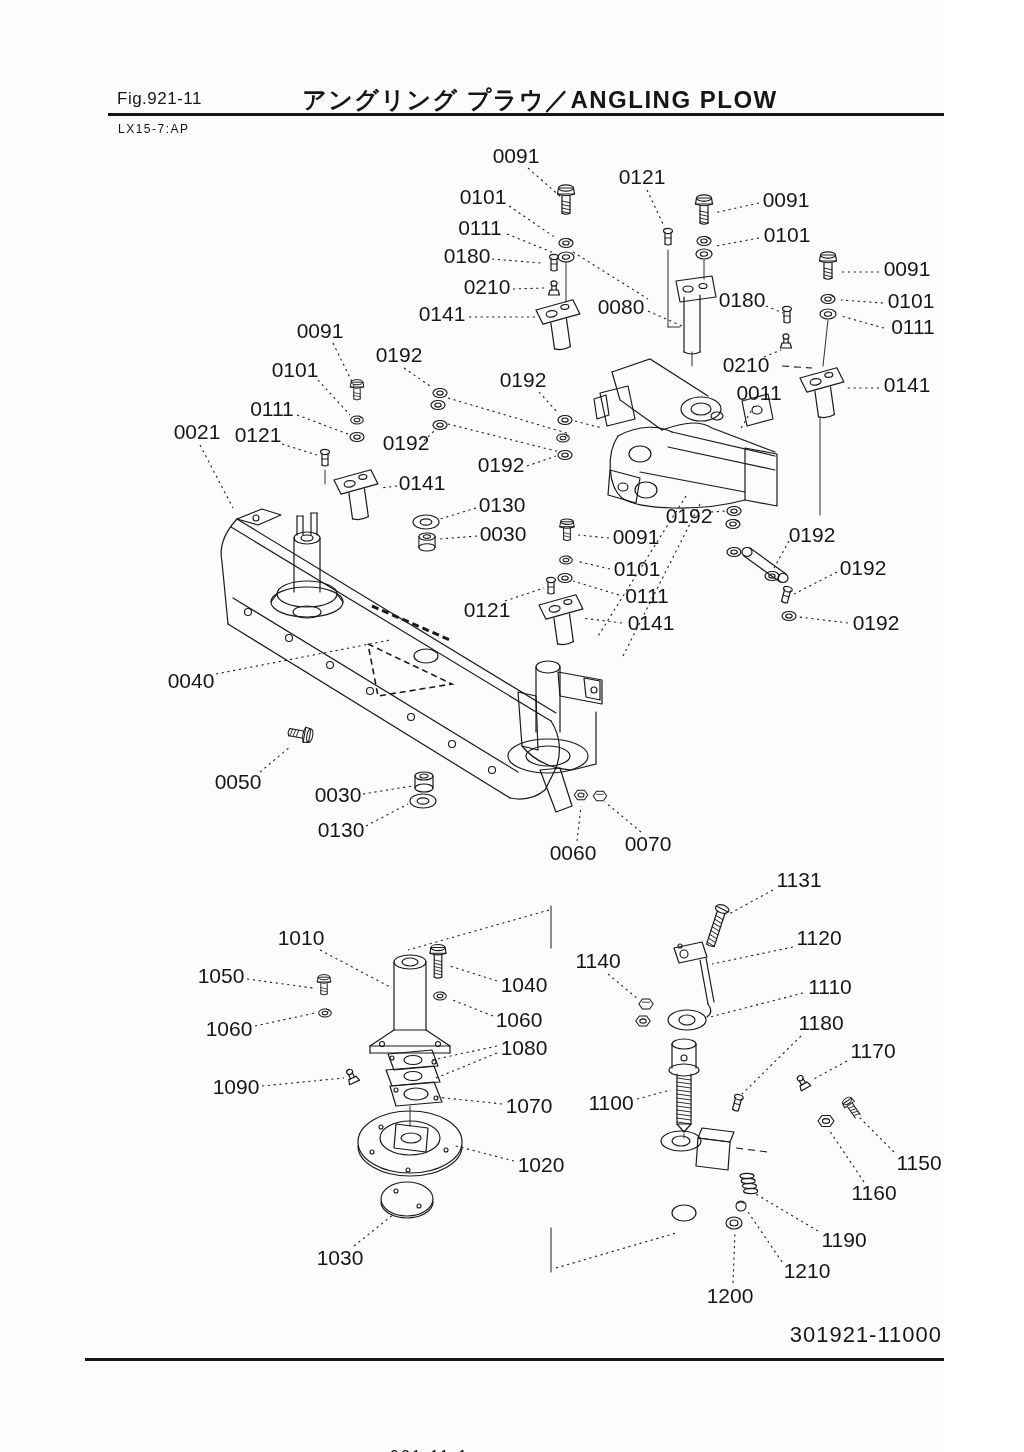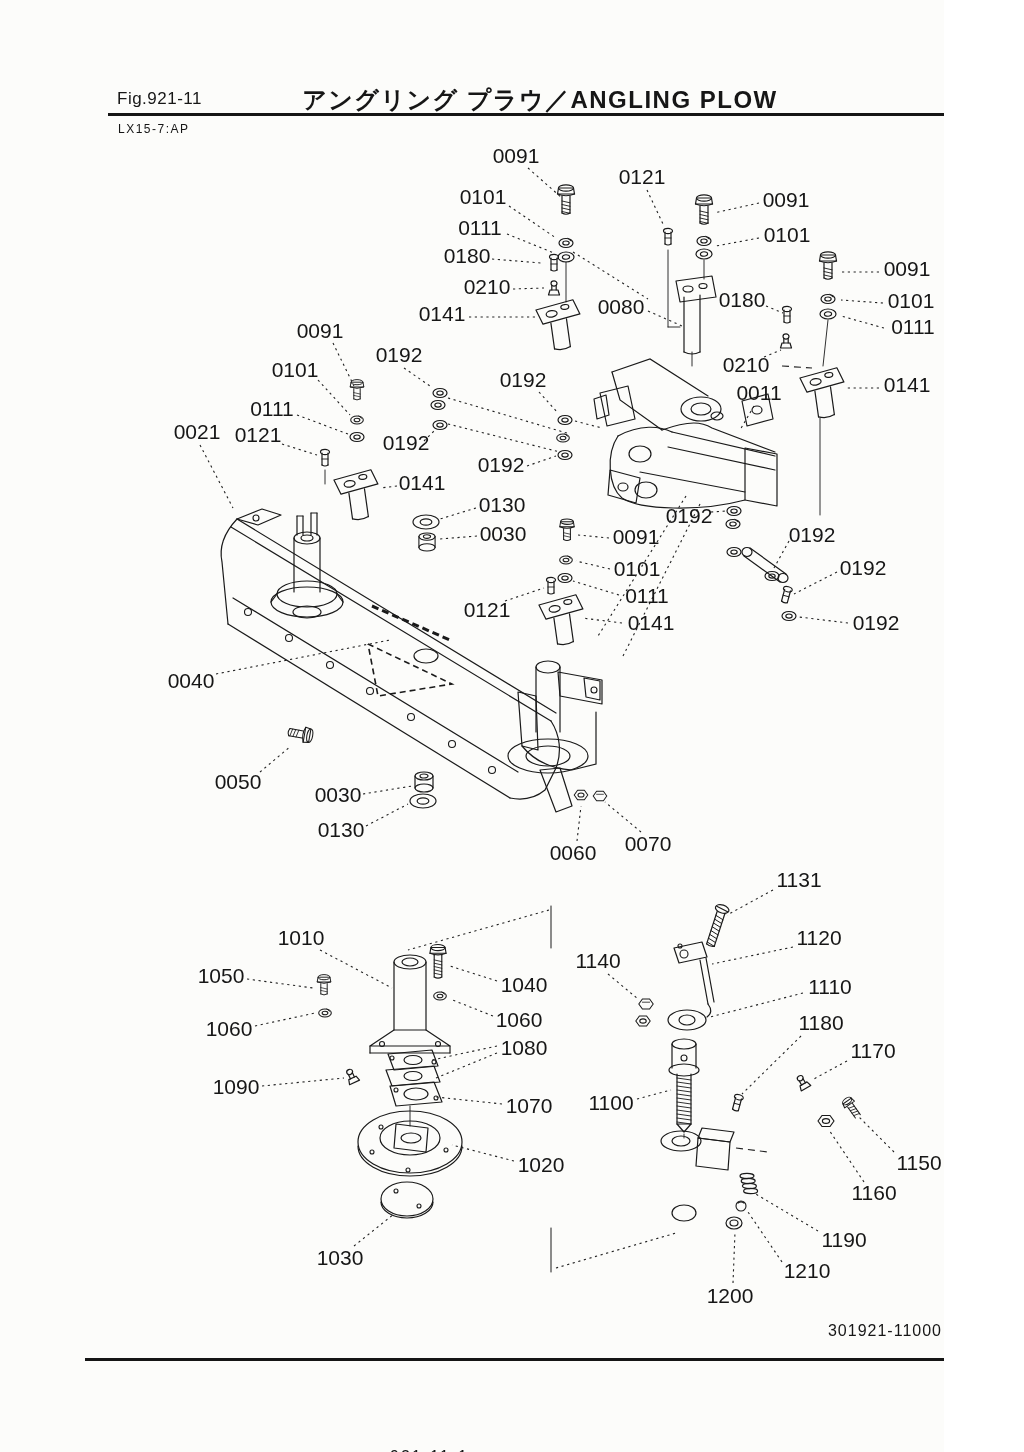--- a/index.html
+++ b/index.html
@@ -6,21 +6,21 @@
   .page{
     position:relative;width:944px;height:1452px;overflow:hidden;
     background:#fcfcfa;color:#161616;
     font-family:"Liberation Sans",sans-serif;
   }
   .hdr-fig{position:absolute;left:117px;top:89px;font-size:17px;letter-spacing:.5px;}
   .hdr-title{position:absolute;left:0;top:84px;width:1024px;text-align:center;
     font-size:24px;font-weight:600;letter-spacing:1.5px;transform:translateX(28px);white-space:nowrap;}
   .hdr-rule{position:absolute;left:108px;top:113px;width:874px;height:3px;background:#151515;}
   .hdr-model{position:absolute;left:118px;top:122px;font-size:12px;letter-spacing:1.5px;}
-  .ftr-num{position:absolute;left:700px;top:1322px;width:242px;text-align:right;font-size:16px;letter-spacing:1px;}
+  .ftr-num{position:absolute;left:700px;top:1322px;width:242px;text-align:right;font-size:22px;letter-spacing:1px;}
   .ftr-rule{position:absolute;left:85px;top:1358px;width:900px;height:3px;background:#151515;}
   .ftr-page{position:absolute;left:390px;top:1448px;width:220px;font-size:16px;letter-spacing:2px;}
   svg text{font-family:"Liberation Sans",sans-serif;font-size:21px;fill:#161616;}
 </style>
 </head>
 <body>
 
 <div class="page">
   <div class="hdr-fig">Fig.921-11</div>
   <div class="hdr-title"><span>アングリング プラウ</span><span>／</span><span>ANGLING PLOW</span></div>

